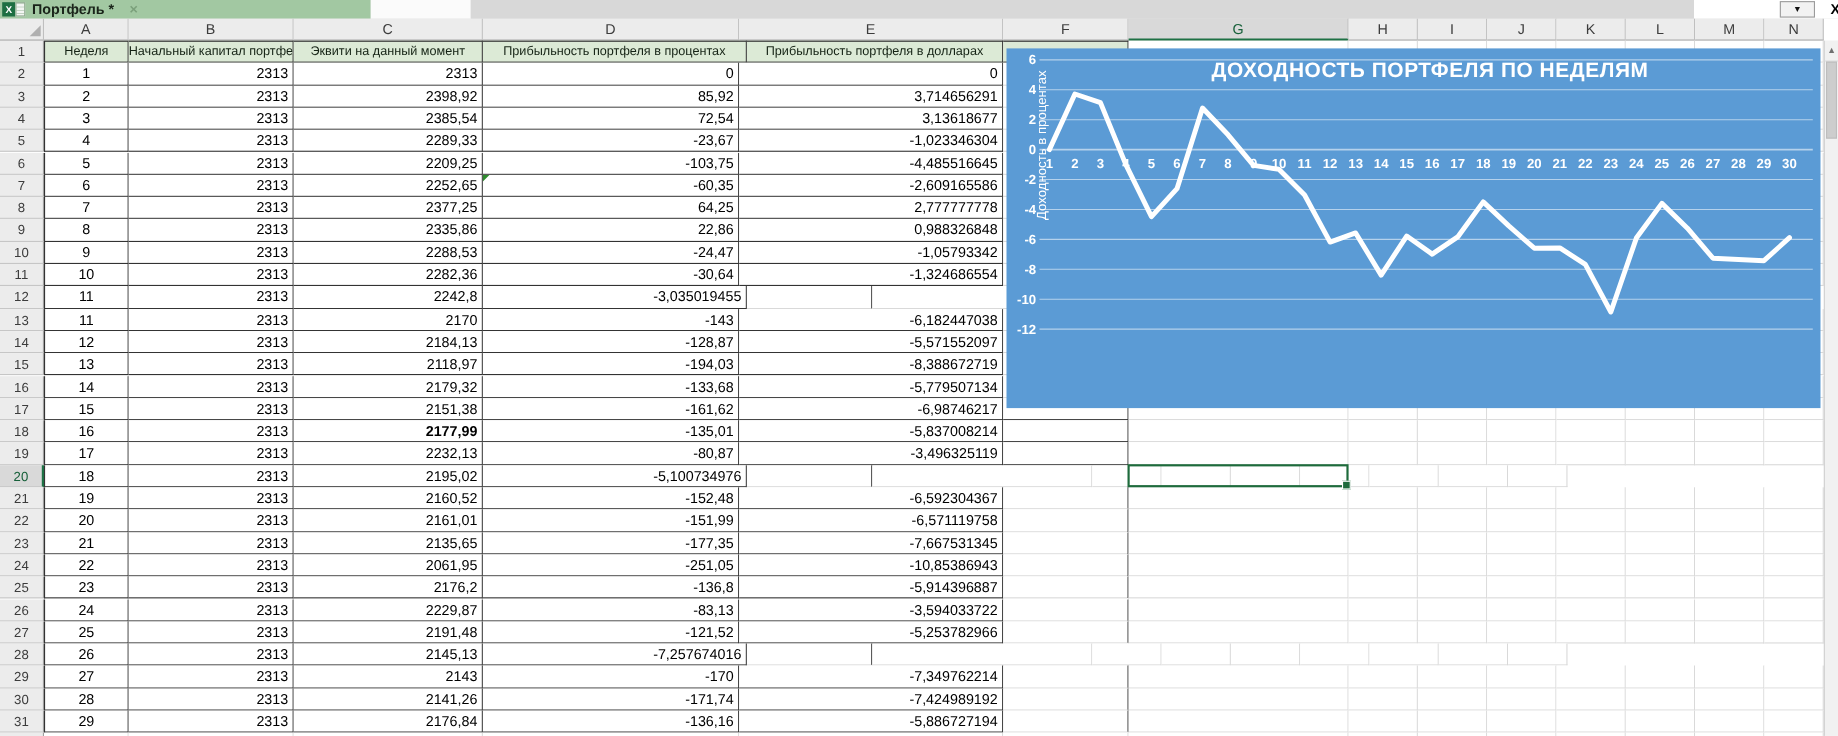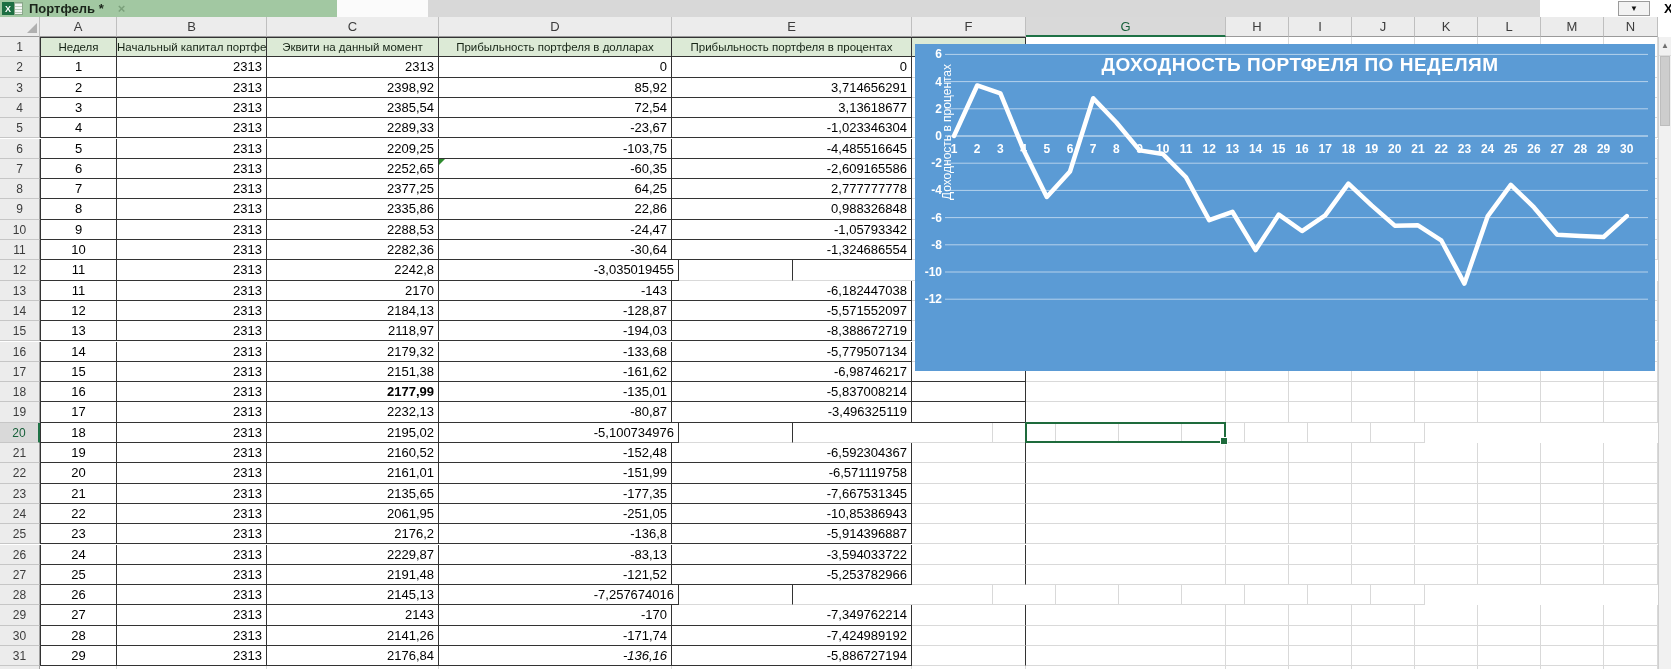--- a/index.html
+++ b/index.html
@@ -112,22 +112,22 @@
       <div class="ch" style="flex: 0 0 63px;">L</div>
       <div class="ch" style="flex: 0 0 63px;">M</div>
       <div class="ch" style="flex: 0 0 54px;">N</div>
     </div>
   <div id="gridbody">
       <div class="grow" style="top: 37px; height: 20.3px;">
         <div class="gut" style="flex: 0 0 40px; line-height: 20.3px;">1</div>
         <div class="c hcell bleft" style="flex: 0 0 77px; line-height: 19.3px;">Неделя</div>
         <div class="c hcell" style="flex: 0 0 150px; line-height: 19.3px;">Начальный капитал портфеля</div>
         <div class="c hcell" style="flex: 0 0 172px; line-height: 19.3px;">Эквити на данный момент</div>
+        <div class="c hcell" style="flex: 0 0 240px; line-height: 19.3px;">Прибыльность портфеля в процентах</div>
         <div class="c hcell" style="flex: 0 0 233px; line-height: 19.3px;">Прибыльность портфеля в долларах</div>
-        <div class="c hcell" style="flex: 0 0 240px; line-height: 19.3px;">Прибыльность портфеля в процентах</div>
         <div class="c hcell" style="flex: 0 0 114px; line-height: 19.3px;"></div>
         <div class="c gcell" style="flex: 0 0 200px; line-height: 19.3px;"></div>
         <div class="c gcell" style="flex: 0 0 63px; line-height: 19.3px;"></div>
         <div class="c gcell" style="flex: 0 0 63px; line-height: 19.3px;"></div>
         <div class="c gcell" style="flex: 0 0 63px; line-height: 19.3px;"></div>
         <div class="c gcell" style="flex: 0 0 63px; line-height: 19.3px;"></div>
         <div class="c gcell" style="flex: 0 0 63px; line-height: 19.3px;"></div>
         <div class="c gcell" style="flex: 0 0 63px; line-height: 19.3px;"></div>
         <div class="c gcell" style="flex: 0 0 54px; line-height: 19.3px;"></div>
       </div>
@@ -619,21 +619,21 @@
         <div class="c gcell" style="flex: 0 0 63px; line-height: 19.3px;"></div>
         <div class="c gcell" style="flex: 0 0 63px; line-height: 19.3px;"></div>
         <div class="c gcell" style="flex: 0 0 63px; line-height: 19.3px;"></div>
         <div class="c gcell" style="flex: 0 0 54px; line-height: 19.3px;"></div>
       </div>
       <div class="grow" style="top: 646px; height: 20.3px;">
         <div class="gut" style="flex: 0 0 40px; line-height: 20.3px;">31</div>
         <div class="c tcell center bleft" style="flex: 0 0 77px; line-height: 19.3px;">29</div>
         <div class="c tcell" style="flex: 0 0 150px; line-height: 19.3px;">2313</div>
         <div class="c tcell" style="flex: 0 0 172px; line-height: 19.3px;">2176,84</div>
-        <div class="c tcell" style="flex: 0 0 233px; line-height: 19.3px; font-style: italic;">-136,16</div>
+        <div class="c tcell" style="flex: 0 0 233px; line-height: 19.3px;">-136,16</div>
         <div class="c tcell" style="flex: 0 0 240px; line-height: 19.3px;">-5,886727194</div>
         <div class="c fcol" style="flex: 0 0 114px; line-height: 19.3px;"></div>
         <div class="c gcell" style="flex: 0 0 200px; line-height: 19.3px;"></div>
         <div class="c gcell" style="flex: 0 0 63px; line-height: 19.3px;"></div>
         <div class="c gcell" style="flex: 0 0 63px; line-height: 19.3px;"></div>
         <div class="c gcell" style="flex: 0 0 63px; line-height: 19.3px;"></div>
         <div class="c gcell" style="flex: 0 0 63px; line-height: 19.3px;"></div>
         <div class="c gcell" style="flex: 0 0 63px; line-height: 19.3px;"></div>
         <div class="c gcell" style="flex: 0 0 63px; line-height: 19.3px;"></div>
         <div class="c gcell" style="flex: 0 0 54px; line-height: 19.3px;"></div>

